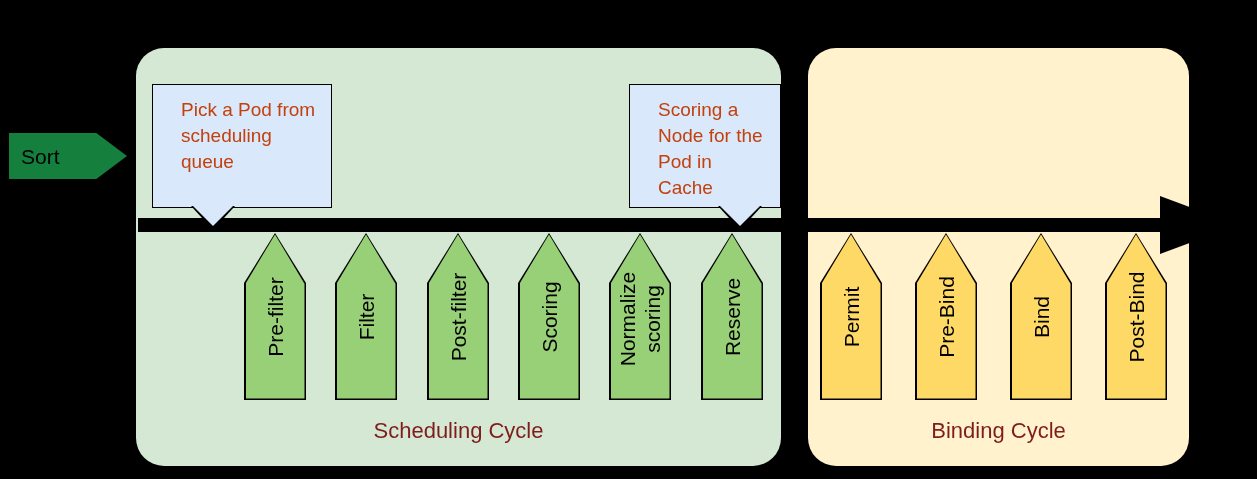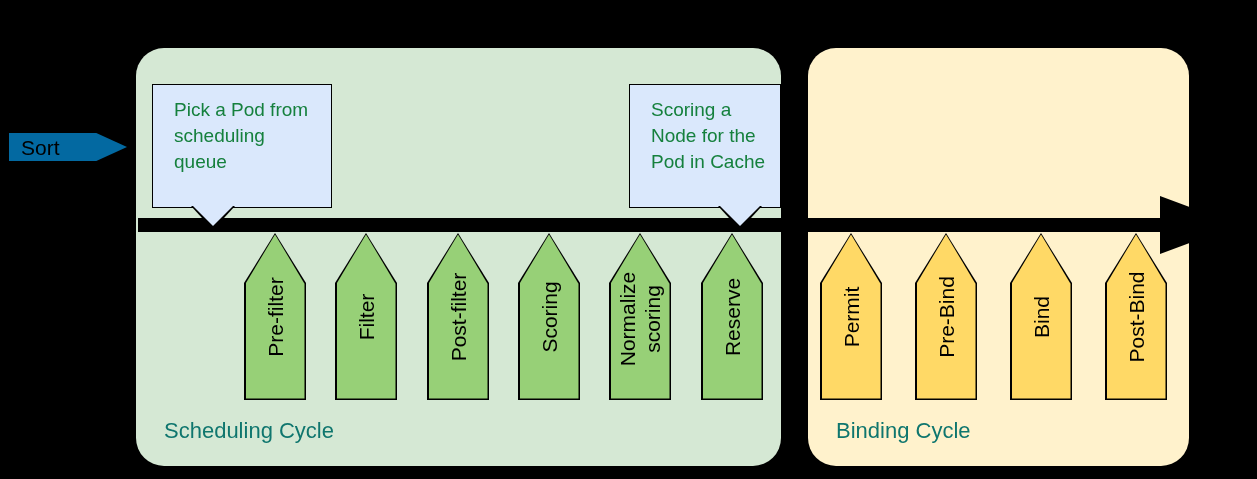--- a/index.html
+++ b/index.html
@@ -17,22 +17,22 @@
     background: #000000;
     overflow: hidden;
   }
 
   
   .sort-arrow {
     position: absolute;
     left: 9px;
     top: 133px;
     width: 118px;
-    height: 28px;
-    background: #0369a1;
+    height: 46px;
+    background: #15803d;
     -webkit-clip-path: polygon(0 0, 74% 0, 100% 50%, 74% 100%, 0 100%);
     clip-path: polygon(0 0, 74% 0, 100% 50%, 74% 100%, 0 100%);
     display: flex;
     align-items: center;
   }
   .sort-arrow .sort-label {
     padding-left: 12px;
     font-size: 21px;
     color: #000;
     line-height: 1;
@@ -53,24 +53,23 @@
   .panel-binding {
     left: 808px;
     width: 381px;
     background: #fff2cc;
   }
   .panel-caption {
     position: absolute;
     left: 0;
     right: 0;
     bottom: 22px;
-    text-align: left;
+    text-align: center;
     font-size: 22px;
-    color: #0f766e;
-    margin-left: 28px;
+    color: #7f1d1d;
   }
 
   
   .timeline-bar {
     position: absolute;
     left: 138px;
     top: 218px;
     width: 1041px;
     height: 14px;
     background: #000000;
@@ -88,24 +87,24 @@
 
   
   .callout {
     position: absolute;
     background: #dae8fc;
     border: 1px solid #000000;
     box-sizing: border-box;
   }
   .callout .callout-text {
     display: block;
-    padding: 12px 13px 0 21px;
+    padding: 12px 13px 0 28px;
     font-size: 19px;
     line-height: 26px;
-    color: #15803d;
+    color: #c2410c;
     white-space: pre-line;
   }
   
   .callout-tail {
     position: absolute;
     top: 100%;
     width: 44px;
     height: 24px;
   }
   .callout-tail .tail-fill {

